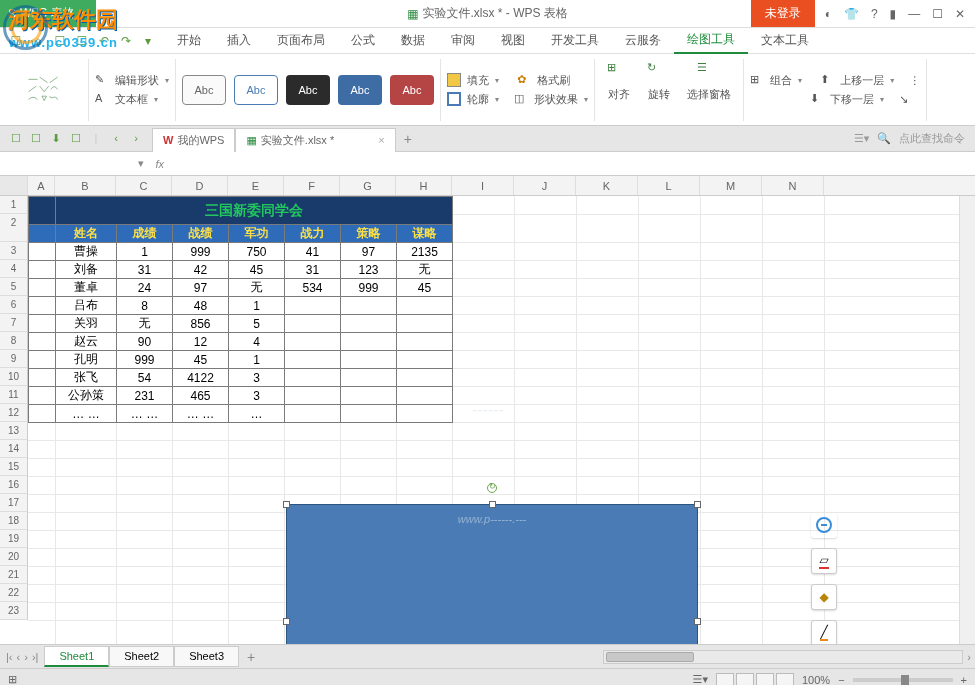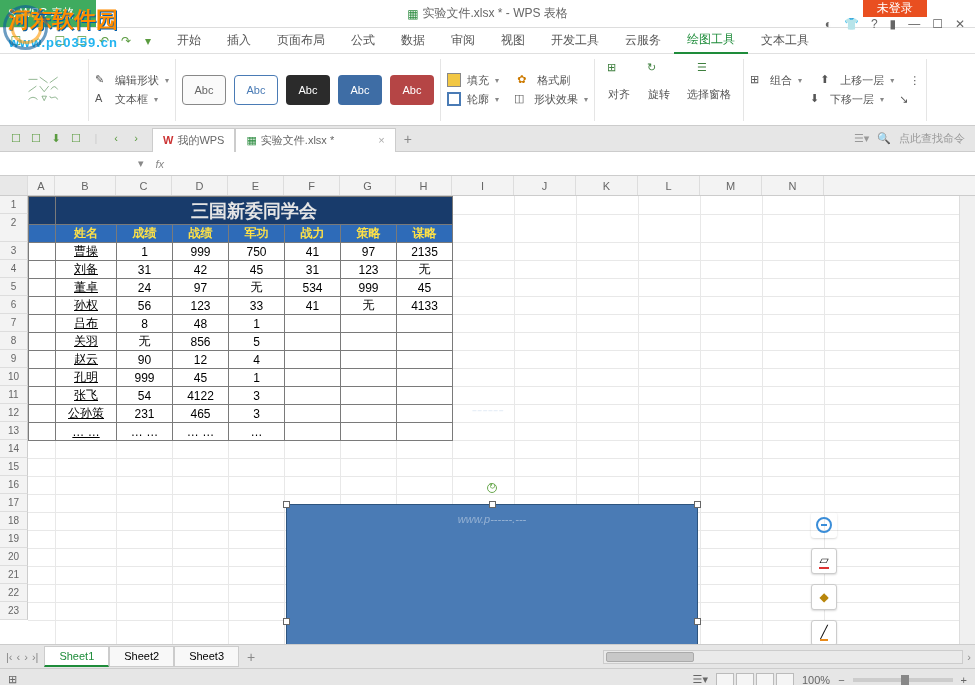--- a/index.html
+++ b/index.html
@@ -4,21 +4,21 @@
 <style>
 * { margin: 0; padding: 0; box-sizing: border-box; font-family: "Microsoft YaHei", sans-serif; }
 body { width: 975px; height: 685px; background: #f0f0f0; overflow: hidden; position: relative; }
 
 
 .titlebar { height: 28px; background: #fff; display: flex; align-items: center; position: relative; border-bottom: 1px solid #ddd; }
 .app-badge { background: #3fab5f; color: #fff; font-size: 12px; padding: 4px 8px; display: flex; align-items: center; gap: 4px; height: 100%; }
 .app-badge .drop { font-size: 9px; }
 .title-center { position: absolute; left: 50%; transform: translateX(-50%); font-size: 12px; color: #666; display: flex; align-items: center; gap: 4px; }
 .title-center .xls-icon { color: #2b8b3f; }
-.title-right { margin-left: auto; display: flex; align-items: center; height: 100%; flex-direction: column; }
+.title-right { margin-left: auto; display: flex; align-items: center; height: 100%; }
 .login-btn { background: #e94f20; color: #fff; font-size: 12px; padding: 0 14px; height: 100%; display: flex; align-items: center; }
 .win-ctrl { display: flex; align-items: center; gap: 12px; padding: 0 10px; color: #666; font-size: 12px; }
 .win-ctrl span { cursor: pointer; }
 
 
 .watermark { position: absolute; top: 5px; left: 8px; z-index: 100; pointer-events: none; }
 .wm1 { color: #ff8c00; font-size: 22px; font-weight: bold; font-family: KaiTi, serif; text-shadow: 1px 1px 0 #005daa; }
 .wm2 { color: #22b4f0; font-size: 13px; font-weight: bold; letter-spacing: 1px; text-align: right; }
 .wm-circle { position: absolute; left: -5px; top: 0; width: 45px; height: 45px; border: 3px solid #0a5c9b; border-radius: 50%; opacity: 0.6; }
 .wm-circle::before { content:""; position:absolute; left:5px; top:5px; width:25px; height:25px; border:3px solid #ff9900; border-radius:50%; }
@@ -70,23 +70,23 @@
 .col-headers div { border-right: 1px solid #ddd; text-align: center; line-height: 20px; }
 .corner { width: 28px; background: #e8e8e8; }
 .row-headers { position: absolute; left: 0; top: 20px; width: 28px; background: #f3f3f3; font-size: 10px; color: #666; }
 .row-headers div { height: 18px; border-bottom: 1px solid #ddd; border-right: 1px solid #ccc; text-align: center; line-height: 18px; }
 .gridline-h { position: absolute; left: 28px; right: 0; border-top: 1px solid #e8e8e8; }
 .gridline-v { position: absolute; top: 20px; bottom: 0; border-left: 1px solid #e8e8e8; }
 
 
 .data-table { position: absolute; left: 28px; top: 20px; border-collapse: collapse; font-size: 12px; }
 .data-table td, .data-table th { border: 1px solid #7a7a7a; text-align: center; height: 18px; padding: 0 2px; }
-.title-row td { background: #183b6b; color: #e5e5e5; font-weight: bold; height: 28px; font-size: 18px; }
+.title-row td { background: #183b6b; color: #22c55e; font-weight: bold; height: 28px; font-size: 14px; }
 .header-row td { background: #2e6bb8; color: #fde047; font-weight: bold; }
-.col-B { width: 27px; } .col-name { width: 61px; text-decoration: underline; } .col-std { width: 56px; }
+.col-B { width: 27px; } .col-name { width: 61px; } .col-std { width: 56px; }
 
 
 .shape-rect { position: absolute; left: 286px; top: 328px; width: 412px; height: 234px; background: #4a7bb5; border: 1px solid #2d547e; }
 .shape-rect .handle { position: absolute; width: 7px; height: 7px; background: #fff; border: 1px solid #666; }
 .h-tl { left: -4px; top: -4px; } .h-tr { right: -4px; top: -4px; }
 .h-t { left: 50%; top: -4px; margin-left:-3px; }
 .h-l { left: -4px; top: 50%; margin-top:-3px; } .h-r { right: -4px; top: 50%; margin-top:-3px; }
 .rotate-h { position: absolute; left: 50%; top: -22px; width: 10px; height: 10px; margin-left: -5px; background: #fff; border: 1px solid #6aa84f; border-radius: 50%; }
 .rotate-h::before { content:"↻"; position:absolute; color:#6aa84f; font-size:8px; left:1px; top:-2px; }
 .wm-shape { position: absolute; left: 50%; top: 8px; transform: translateX(-50%); color: rgba(255,255,255,0.4); font-size: 11px; font-style: italic; }
@@ -397,30 +397,20 @@
           <td class="col-name">董卓</td>
           <td class="col-std">24</td>
           <td class="col-std">97</td>
           <td class="col-std">无</td>
           <td class="col-std">534</td>
           <td class="col-std">999</td>
           <td class="col-std">45</td>
         </tr>
         <tr>
           <td class="col-B"></td>
-          <td class="col-name">孙权</td>
-          <td class="col-std">56</td>
-          <td class="col-std">123</td>
-          <td class="col-std">33</td>
-          <td class="col-std">41</td>
-          <td class="col-std">无</td>
-          <td class="col-std">4133</td>
-        </tr>
-        <tr>
-          <td class="col-B"></td>
           <td class="col-name">吕布</td>
           <td class="col-std">8</td>
           <td class="col-std">48</td>
           <td class="col-std">1</td>
           <td class="col-std"></td>
           <td class="col-std"></td>
           <td class="col-std"></td>
         </tr>
         <tr>
           <td class="col-B"></td>

